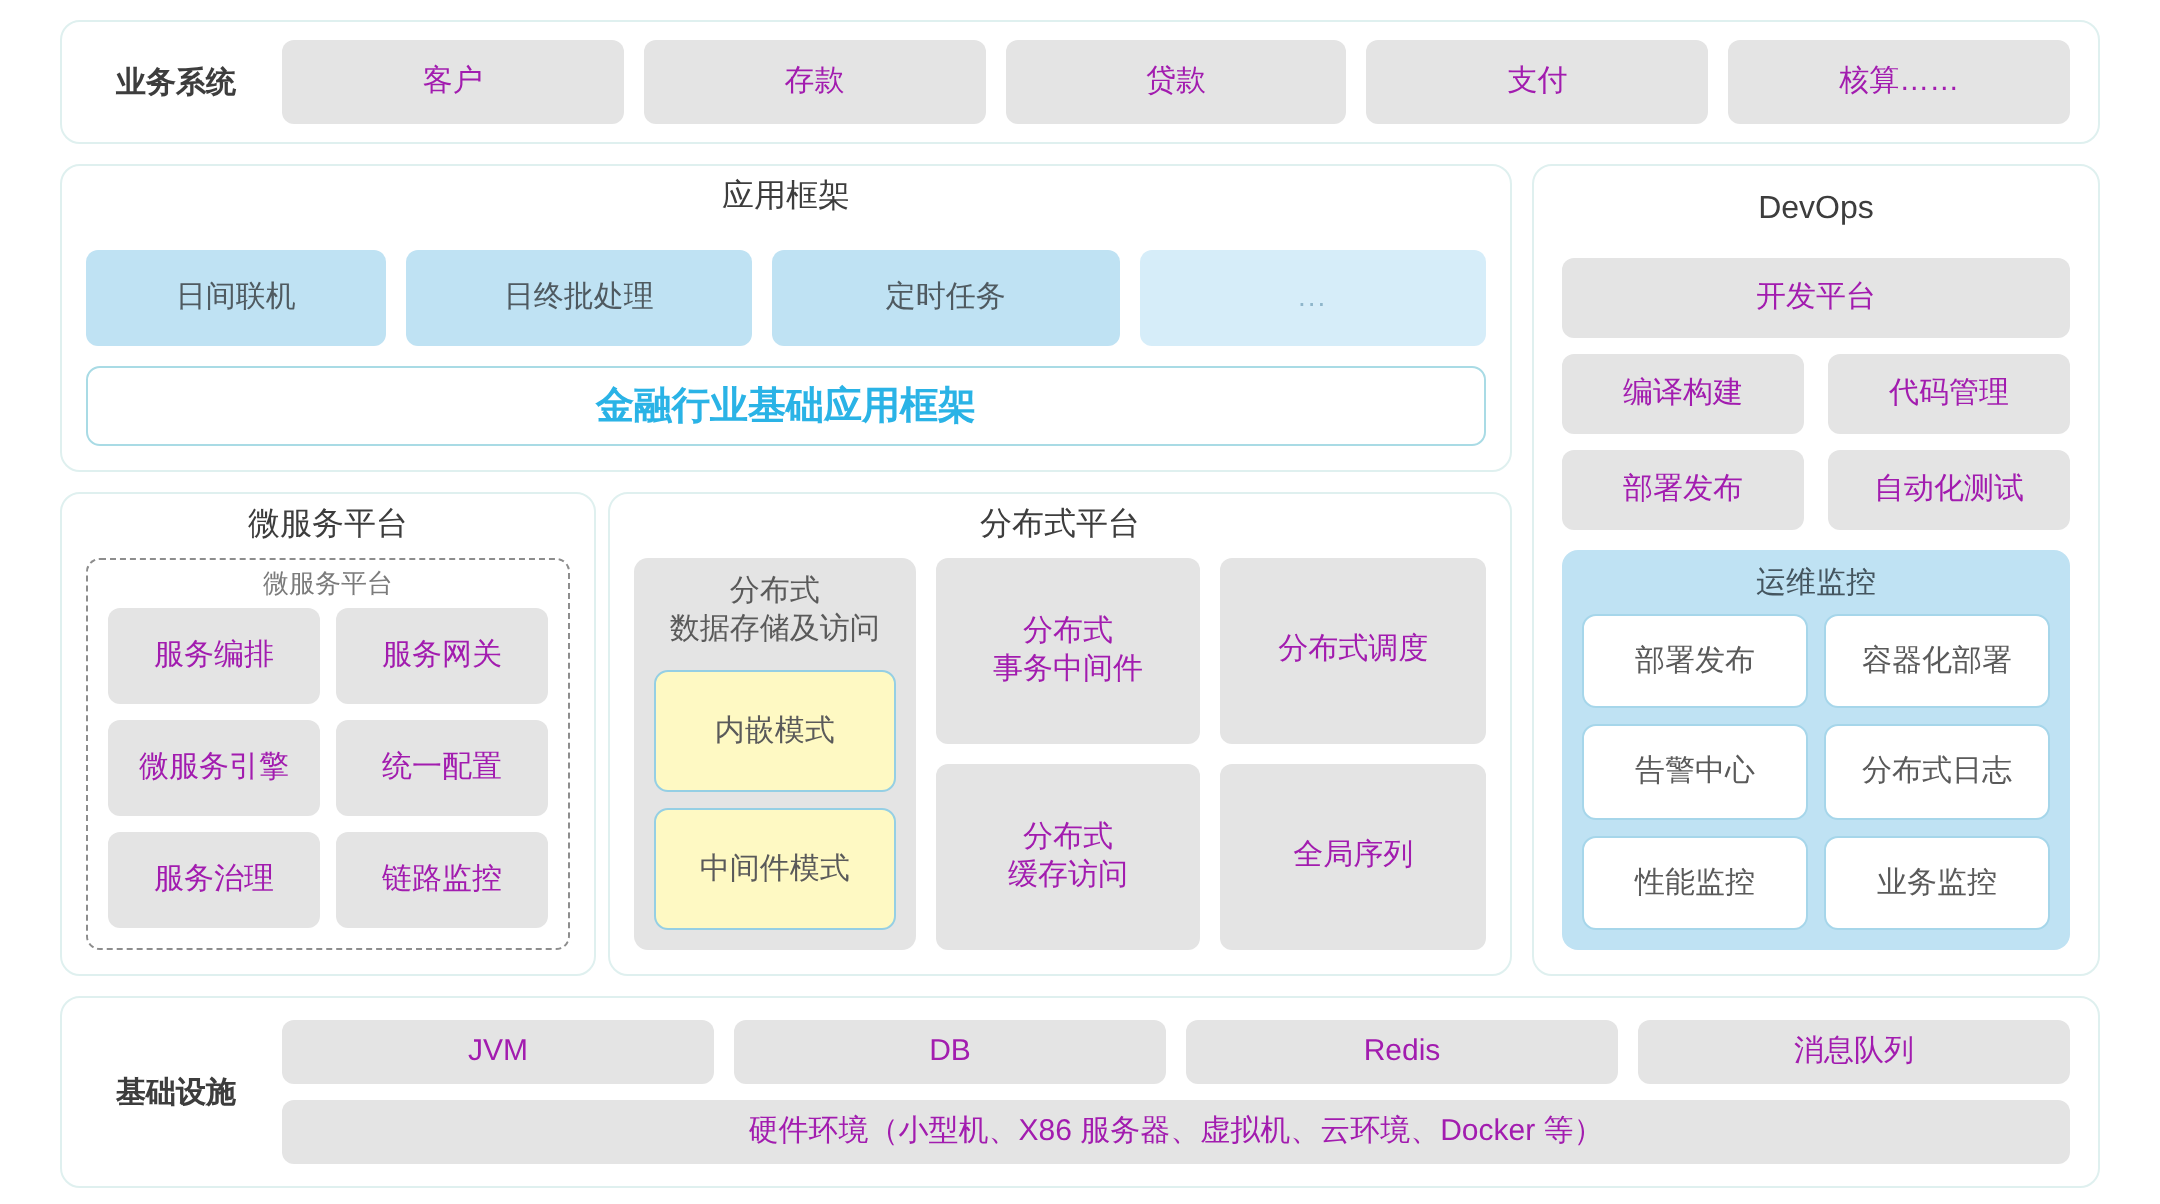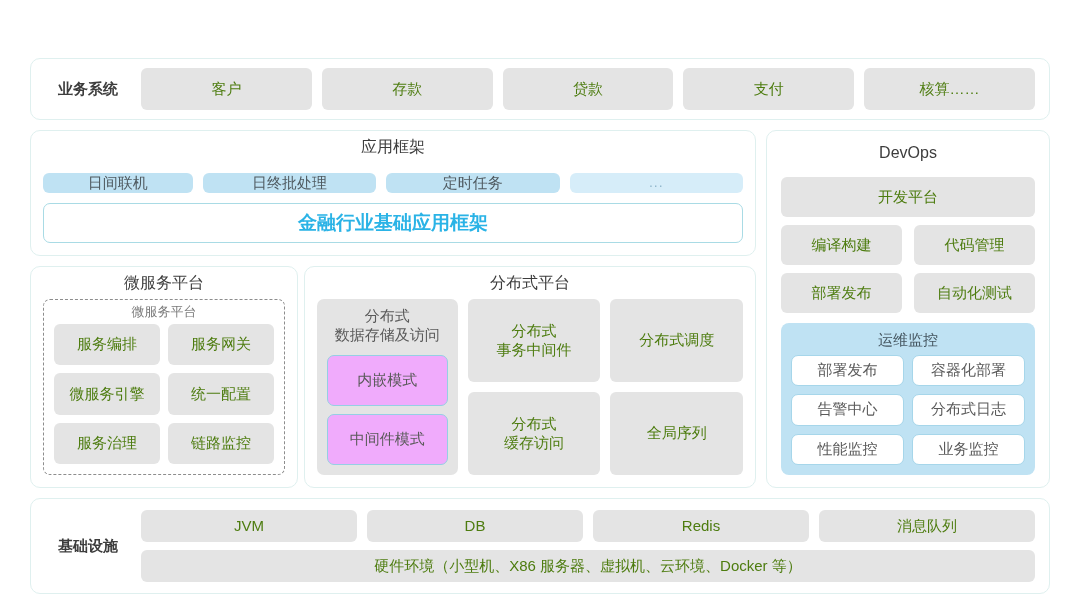--- a/index.html
+++ b/index.html
@@ -26,36 +26,35 @@
     border-radius:10px;
     box-sizing:border-box;
   }
 
   
   .chip{
     background:#e4e4e4;
     border-radius:6px;
     display:flex;align-items:center;justify-content:center;
     text-align:center;
-    color:#4d7c0f;
+    color:#a21caf;
     font-size:15px;
     line-height:1.25;
     box-sizing:border-box;
     padding:4px 6px;
   }
   .chip.blue{background:#bfe2f3;color:#4f5a60;}
   .chip.blue.dots{background:#d6edf9;color:#8fb6cb;font-size:14px;letter-spacing:1px;}
 
   
   .row-biz{
     height:62px;
     display:flex;align-items:center;
     padding:0 14px;
     gap:10px;
-    margin-top:48px;
   }
   .row-label{
     flex:0 0 auto;
     width:86px;
     text-align:center;
     font-size:15px;
     color:#3d3d3d;
     font-weight:600;
   }
   .row-biz .chip{flex:1;height:42px;}
@@ -90,21 +89,21 @@
   }
   .panel-title.sm{font-size:13px;color:#7b7b7b;padding:5px 0 6px 0;}
 
   
   .app-frame{
     padding:2px 12px 12px 12px;
     display:flex;flex-direction:column;
     gap:10px;
   }
   .app-chips{display:flex;gap:10px;}
-  .app-chips .chip{height:20px;}
+  .app-chips .chip{height:48px;}
   .app-chips .chip:nth-child(1){flex:1.45;}
   .app-chips .chip:nth-child(2){flex:1.7;}
   .app-chips .chip:nth-child(3){flex:1.7;}
   .app-chips .chip:nth-child(4){flex:1.7;}
   .app-chips .chip:nth-child(5){flex:0.62;}
   .app-banner{
     height:38px;
     border:1px solid #a9dbe5;
     border-radius:7px;
     background:#fff;
@@ -163,21 +162,21 @@
     padding:8px 10px 10px 10px;
     box-sizing:border-box;
     gap:8px;
   }
   .dist-tall-title{
     text-align:center;font-size:15px;color:#5a5a5a;line-height:1.25;
     padding-bottom:2px;
   }
   .mode-card{
     flex:1 1 0;
-    background:#f0abfc;
+    background:#fef9c3;
     border:1px solid #95cfe4;
     border-radius:7px;
     display:flex;align-items:center;justify-content:center;
     font-size:15px;color:#5a5a5a;
   }
   .dist-col-b{flex:1;display:grid;grid-template-rows:1fr 1fr;gap:10px;}
   .dist-col-c{flex:1;display:grid;grid-template-rows:1fr 1fr;gap:10px;}
 
   
   .dev-stack{display:flex;flex-direction:column;gap:8px;}

